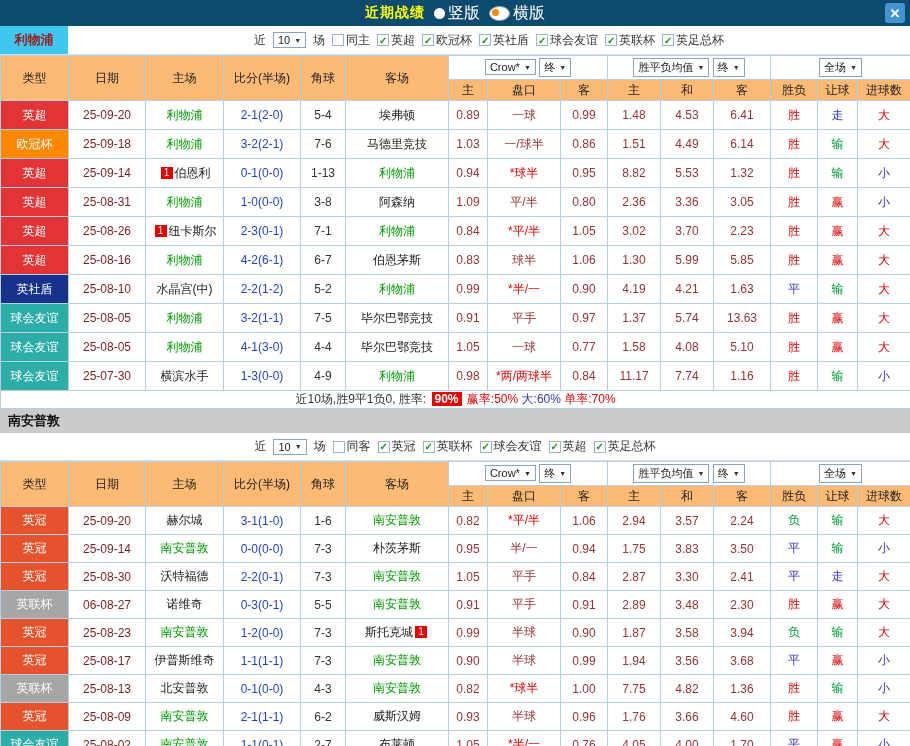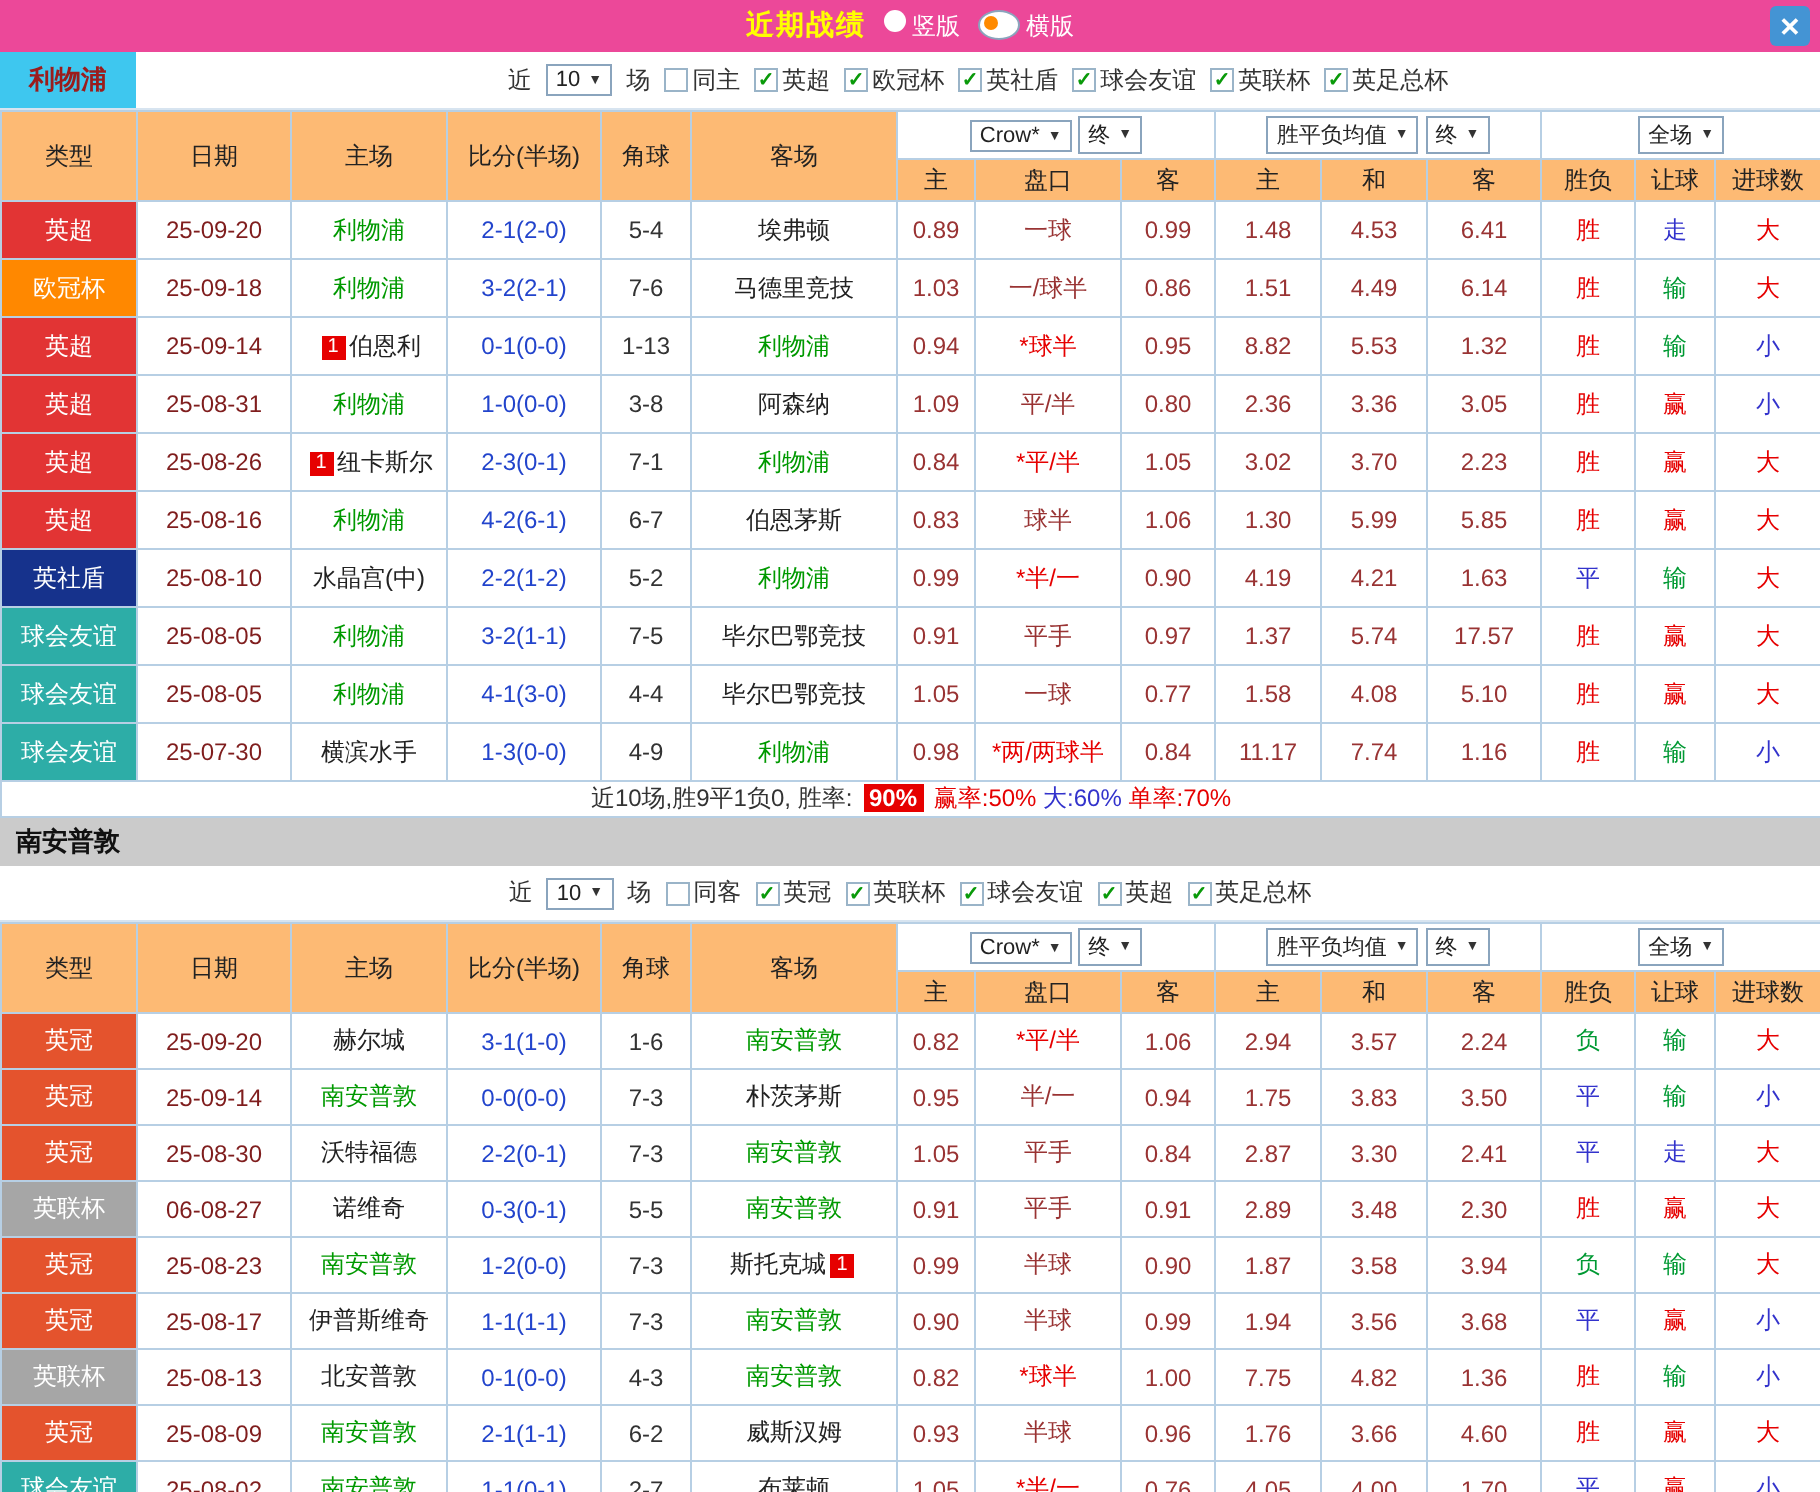--- a/index.html
+++ b/index.html
@@ -1,22 +1,22 @@
 <!DOCTYPE html>
 <html><head>
 <meta charset="utf-8">
 <style>
   html,body{margin:0;padding:0;background:#fff;font-family:"Liberation Sans",sans-serif;}
   .page{width:910px;height:746px;overflow:hidden;background:#fff;position:relative;}
 
   
-  .titlebar{height:26px;background:#ec4899;display:flex;align-items:center;justify-content:center;position:relative;}
+  .titlebar{height:26px;background:#0c4a6e;display:flex;align-items:center;justify-content:center;position:relative;}
   .tb-center{display:flex;align-items:center;gap:9px;}
   .tb-title{color:#ffff00;font-weight:bold;font-size:14px;letter-spacing:1px;}
-  .tb-radio{display:inline-flex;gap:3px;color:#fff;font-size:12px;cursor:pointer;}
+  .tb-radio{display:inline-flex;align-items:center;gap:3px;color:#fff;font-size:16px;cursor:pointer;}
   .radio{width:11px;height:11px;border-radius:50%;background:#fff;display:inline-block;position:relative;}
   .radio.sel::after{content:"";position:absolute;left:2px;top:2px;width:7px;height:7px;border-radius:50%;background:#ff8a00;}
   .close{position:absolute;right:5px;top:3px;width:20px;height:20px;border-radius:3px;background:#4494d4;color:#fff;display:flex;align-items:center;justify-content:center;font-size:13px;font-weight:bold;cursor:pointer;}
 
   
   .filter-line{display:flex;height:28px;align-items:stretch;border-bottom:1px solid #d7e4f0;}
   .band{width:68px;display:flex;align-items:center;justify-content:center;font-weight:bold;font-size:13px;background:#3ec7ef;color:#9b1c1c;}
   .filters{flex:1;display:flex;align-items:center;justify-content:center;gap:7px;font-size:12px;color:#333;}
   .band-full{height:24px;background:#cbcbcb;display:flex;align-items:center;padding-left:8px;font-weight:bold;font-size:13px;color:#111;}
   .filter-line2{height:27px;display:flex;align-items:center;border-bottom:1px solid #d7e4f0;}
@@ -298,21 +298,21 @@
           <td class="date">25-08-05</td>
           <td class="teamcell"><span class="tm green">利物浦</span></td>
           <td class="score">3-2(1-1)</td>
           <td class="corner">7-5</td>
           <td class="teamcell"><span class="tm">毕尔巴鄂竞技</span></td>
           <td class="odds">0.91</td>
           <td class="odds">平手</td>
           <td class="odds">0.97</td>
           <td class="odds">1.37</td>
           <td class="odds">5.74</td>
-          <td class="odds">17.57</td>
+          <td class="odds">13.63</td>
           <td class="res" style="color: rgb(230, 0, 0);">胜</td>
           <td class="res" style="color: rgb(230, 0, 0);">赢</td>
           <td class="res" style="color: rgb(230, 0, 0);">大</td>
         </tr>
         <tr>
           <td class="lg" style="background: rgb(45, 173, 167);">球会友谊</td>
           <td class="date">25-08-05</td>
           <td class="teamcell"><span class="tm green">利物浦</span></td>
           <td class="score">4-1(3-0)</td>
           <td class="corner">4-4</td>

